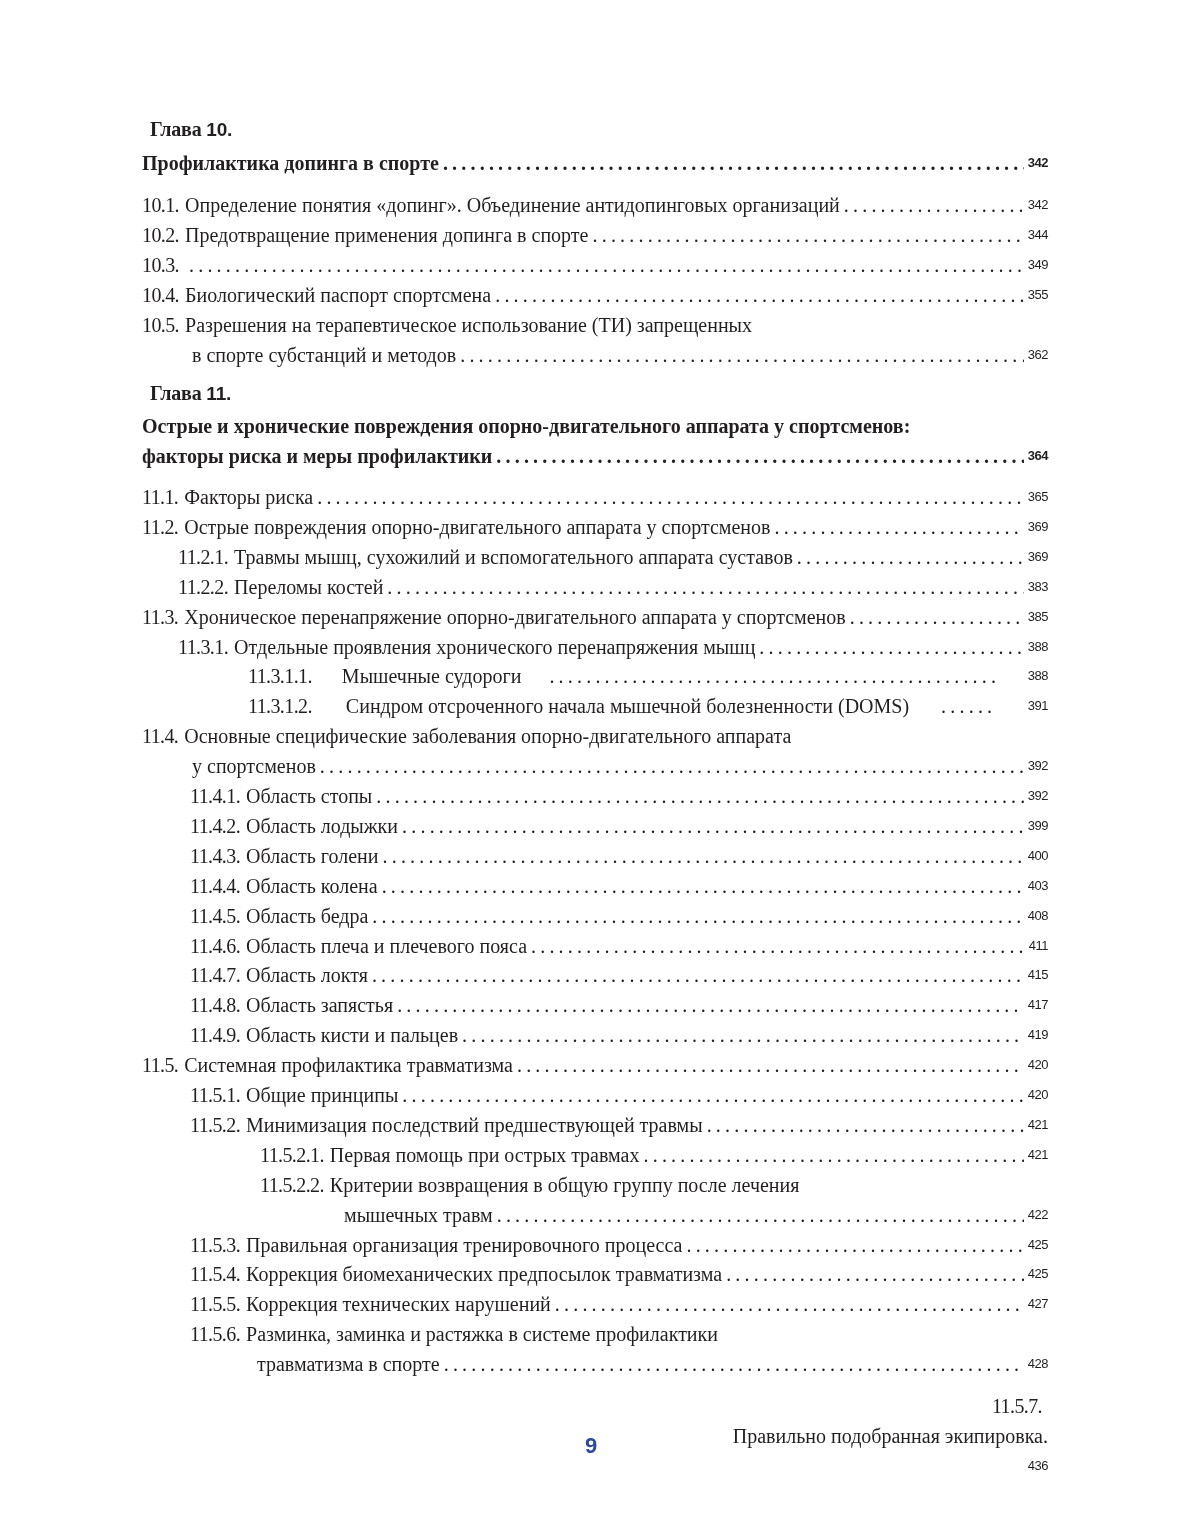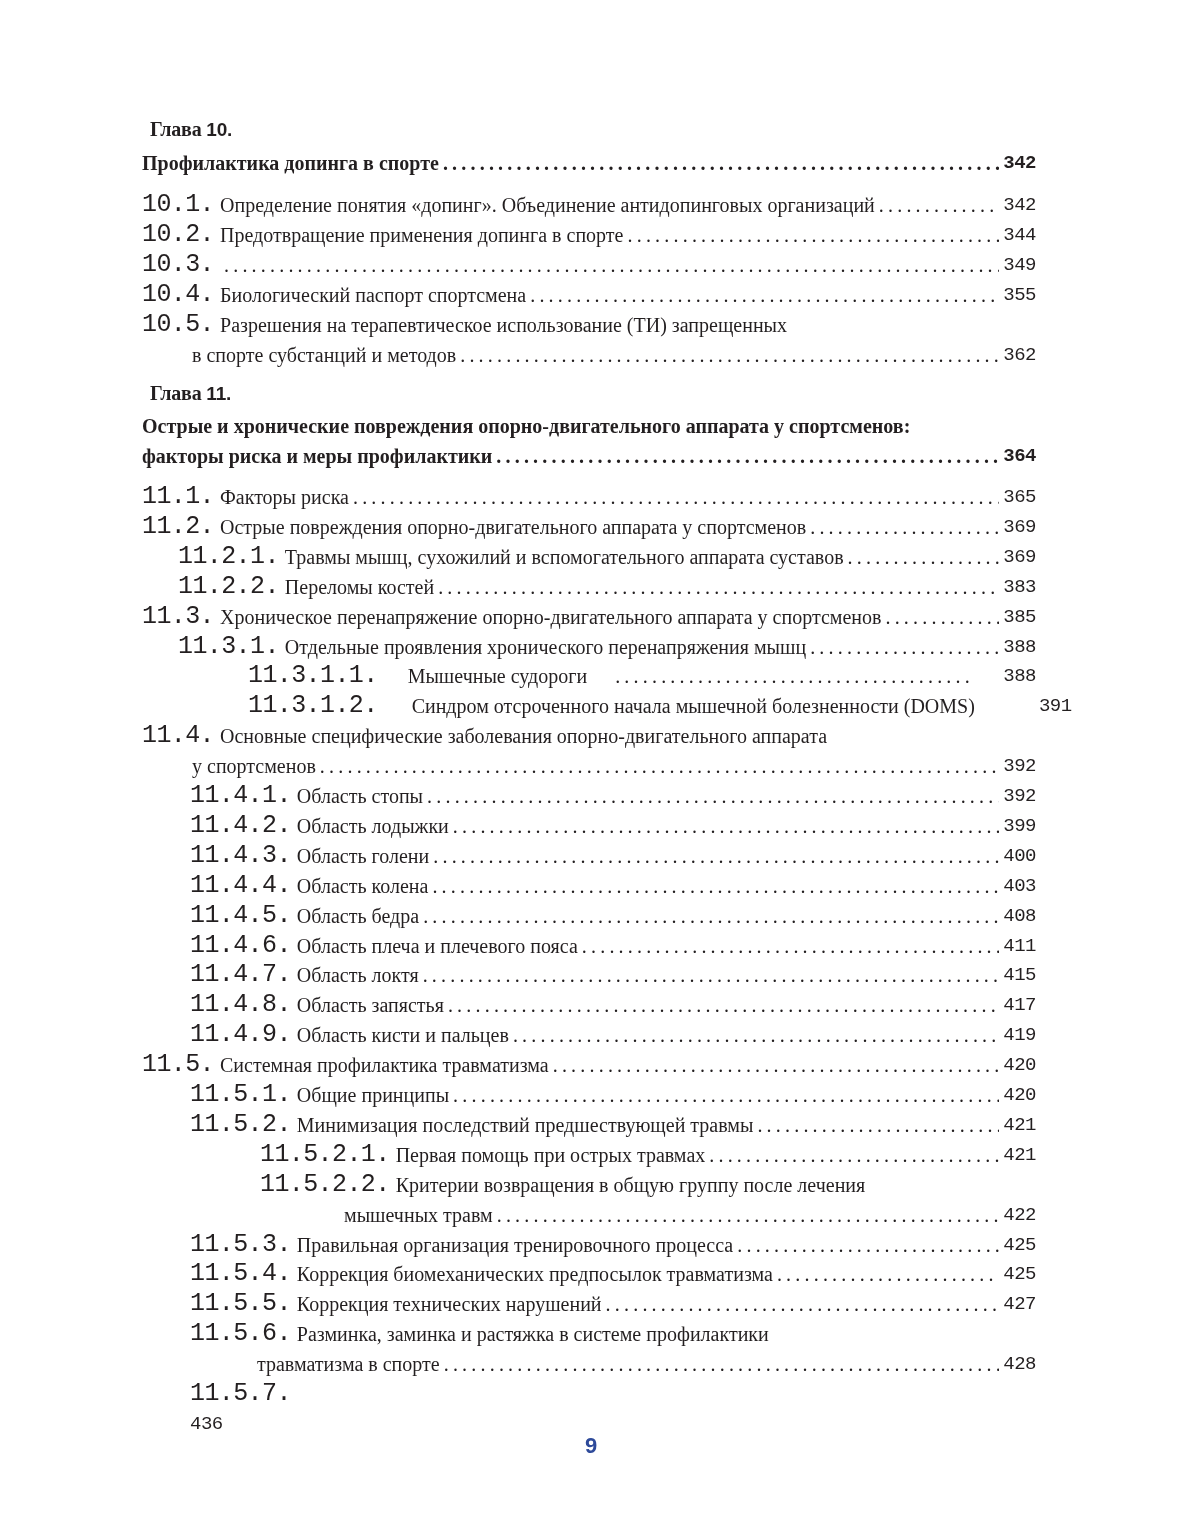--- a/index.html
+++ b/index.html
@@ -5,30 +5,30 @@
     html, body { margin: 0; padding: 0; background: #ffffff; }
     body { width: 1182px; height: 1536px; position: relative; overflow: hidden; }
     .page { position: absolute; left: 142px; top: 0; width: 910px; color: #231f20; }
     .chapter-label {
       position: absolute; left: 8px;
       font-family: "Liberation Serif", serif; font-weight: bold; font-size: 20px;
       letter-spacing: -0.2px; white-space: nowrap;
     }
     .chapter-label .num { font-family: "Liberation Sans", sans-serif; font-weight: bold; font-size: 19px; }
     .line {
-      position: absolute; left: 0; right: 16px; height: 30px;
-      display: flex; align-items: flex-start; white-space: nowrap;
+      position: absolute; left: 0; right: 4px; height: 30px;
+      display: flex; align-items: flex-end; white-space: nowrap;
       font-family: "Liberation Serif", serif; font-size: 20px; line-height: 30px;
     }
     .line.bold { font-weight: bold; font-size: 20px; }
-    .num-label { font-family: Liberation Mono, monospace; font-size: 25px; letter-spacing: -0.6px; margin-right: 6px; }
+    .num-label { font-family: Liberation Serif, serif; font-size: 20px; letter-spacing: -0.6px; margin-right: 6px; margin-top: 12px; }
     .title { }
     .leader { flex: 1; overflow: hidden; margin: 0 4px; letter-spacing: 3.6px; color: #231f20; font-family: "Liberation Serif", serif; }
     .leader::before { content: ". . . . . . . . . . . . . . . . . . . . . . . . . . . . . . . . . . . . . . . . . . . . . . . . . . . . . . . . . . . . . . . . . . . . . . . . . . . . . . . . . . . . . . . . . . . . . . . . . . . . . . . . . . . . . . . . . . . . . ."; letter-spacing: -0.4px; }
-    .page-num { font-family: Liberation Mono, monospace; font-size: 19px; letter-spacing: -0.5px; }
+    .page-num { font-family: Liberation Sans, sans-serif; font-size: 13px; letter-spacing: -0.5px; }
     .bold .page-num { font-weight: bold; }
     .page-footer {
       position: absolute; left: 0; width: 1182px; top: 1433px; text-align: center;
       font-family: "Liberation Sans", sans-serif; font-weight: bold; font-size: 22px; color: #2e4a9a;
     }
   </style>
 </head>
 <body>
 
 <div class="page">
@@ -256,19 +256,20 @@
         <span class="num-label">11.5.6.</span>
         <span class="title">Разминка, заминка и растяжка в системе профилактики</span>
       </div>
       <div class="line" style="top: 1349.1px; left: 115px;">
         <span class="title">травматизма в спорте</span>
         <span class="leader"></span>
         <span class="page-num">428</span>
       </div>
       <div class="line" style="top: 1379px; left: 48px; flex-direction: column;">
         <span class="num-label">11.5.7.</span>
+        <span class="title">Правильно подобранная экипировка.</span>
         <span class="leader"></span>
         <span class="page-num">436</span>
       </div>
     </div>
 </div>
 
 <div class="page-footer">9</div>
 
 </body></html>

